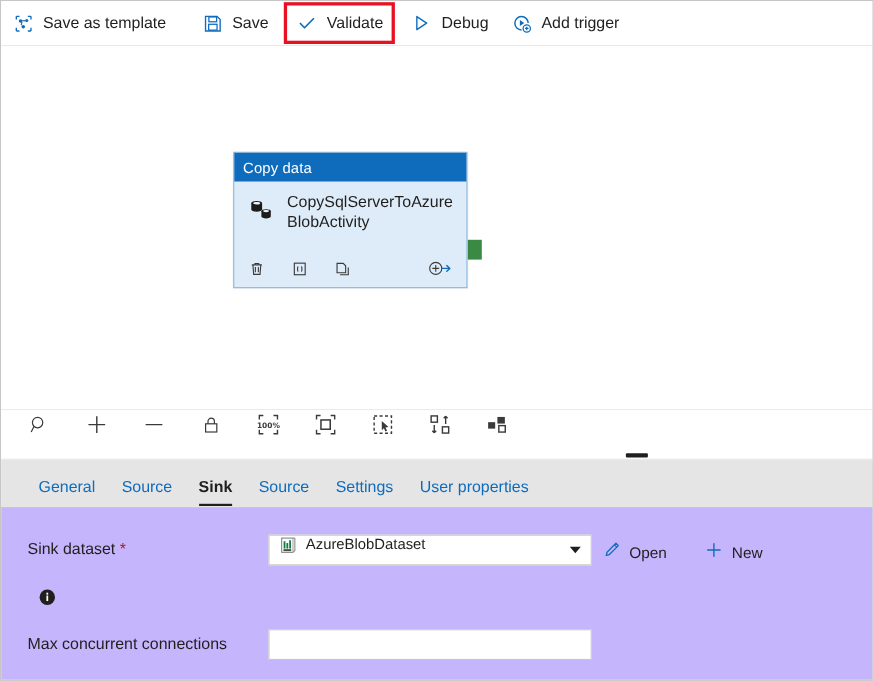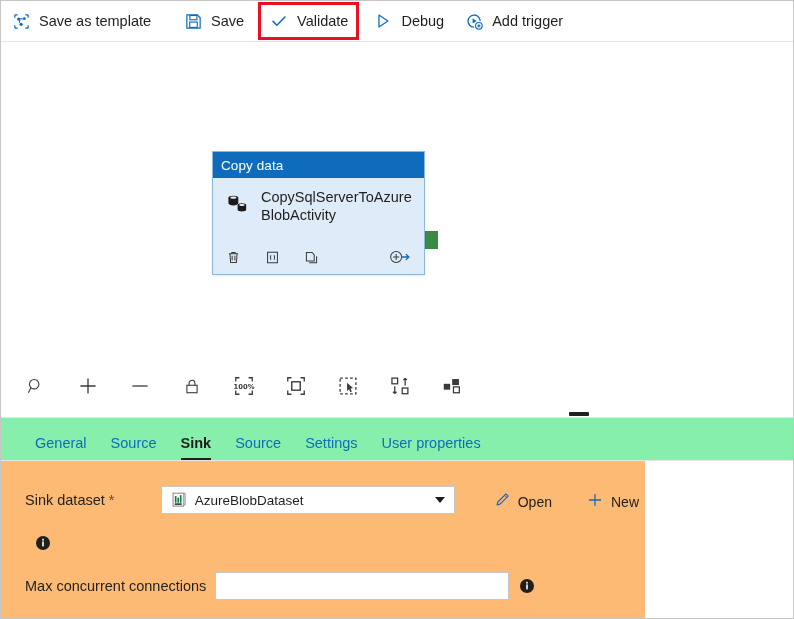--- a/index.html
+++ b/index.html
@@ -27,21 +27,21 @@
   }
   .cmd .ico { display:flex; align-items:center; justify-content:center; width: 20px; height: 20px; flex: none; }
   .cmd.first { margin-left: 12px; }
   .cmd.highlight {
     border: 3px solid #e81123;
     height: 38px; padding: 0 8px; margin: 0 4px;
   }
 
   
   .canvas {
-    position: absolute; left: 0; top: 54px; width: 794px; height: 331px;
+    position: absolute; left: 0; top: 41px; width: 794px; height: 331px;
     background: #ffffff; border-bottom: 1px solid #e6e6e6;
   }
   .node {
     position: absolute; left: 211px; top: 96px; width: 213px; height: 124px;
     background: #deecf9; border: 1px solid #8cb8da;
     box-shadow: 0 1px 2px rgba(0,0,0,.10);
   }
   .node-header {
     height: 26px; background: #0f6cbd; color:#fff;
     display:flex; align-items:center; padding-left: 8px;
@@ -73,45 +73,45 @@
   .tsbtn { width: 26px; height: 26px; display:flex; align-items:center; justify-content:center; cursor:pointer; }
   .drag-handle {
     position:absolute; left: 568px; top: 411px; width: 20px; height: 4px;
     background:#201f1e; border-radius: 1px; cursor: ns-resize;
   }
 
   
   .tabs {
     position:absolute; left:0; top: 417px; width: 794px; height: 43px;
     display:flex; align-items:flex-end; padding-left: 22px; gap: 0;
-    border-bottom: 1px solid #e6e6e6; background:#86efac;
+    border-bottom: 1px solid #e6e6e6; background:#e5e5e5;
   }
   .tab {
     font-size: 14.5px; color:#0f6cbd; cursor:pointer;
     padding: 0 12px 9px 12px; position:relative; white-space: nowrap;
   }
   .tab.active { color:#201f1e; font-weight: 700; }
   .tab.active::after {
     content:""; position:absolute; left: 12px; right: 12px; bottom: 0;
     height: 2px; background: #201f1e;
   }
 
   
-  .form { position:absolute; left:0; top: 460px; width: 644px; height: 158px; background:#fdba74; }
+  .form { position:absolute; left:0; top: 460px; width: 794px; height: 158px; background:#c4b5fd; }
   .row { display:flex; align-items:flex-start; padding: 0 0 0 24px; }
   .row.r1 { margin-top: 25px; height: 28px; }
   .row.r2 { margin-top: 15px; height: 28px; }
   .row.r3 { margin-top: 15px; height: 40px; }
   .label { width: 190px; font-size: 14.5px; color:#201f1e; line-height: 1.42; padding-top: 4px; }
   .req { color:#a4262c; }
   .field { width: 294px; position: relative; }
   .select, .textbox {
     width: 294px; height: 28px; border: 1px solid #c8c6c4; background:#fff;
-    display:flex; align-items:center; font-size: 13.5px; color:#201f1e;
-    padding: 0 26px 0 8px; cursor: pointer; position: relative;
+    display:flex; align-items:flex-start; font-size: 13.5px; color:#201f1e;
+    padding: 0 26px 0 8px; cursor: pointer; position: relative; margin-left: 29px;
   }
   .select.withicon { padding-left: 4px; gap: 7px; }
   .caret {
     position:absolute; right: 9px; top: 50%; transform: translateY(-50%);
     width: 0; height: 0; border-left: 5px solid transparent; border-right: 5px solid transparent;
     border-top: 6px solid #201f1e;
   }
   .placeholder { color:#797775; }
   .info { width: 16px; height: 16px; margin-left: 10px; margin-top: 6px; cursor:pointer; flex:none; }
   .linkbtn {

